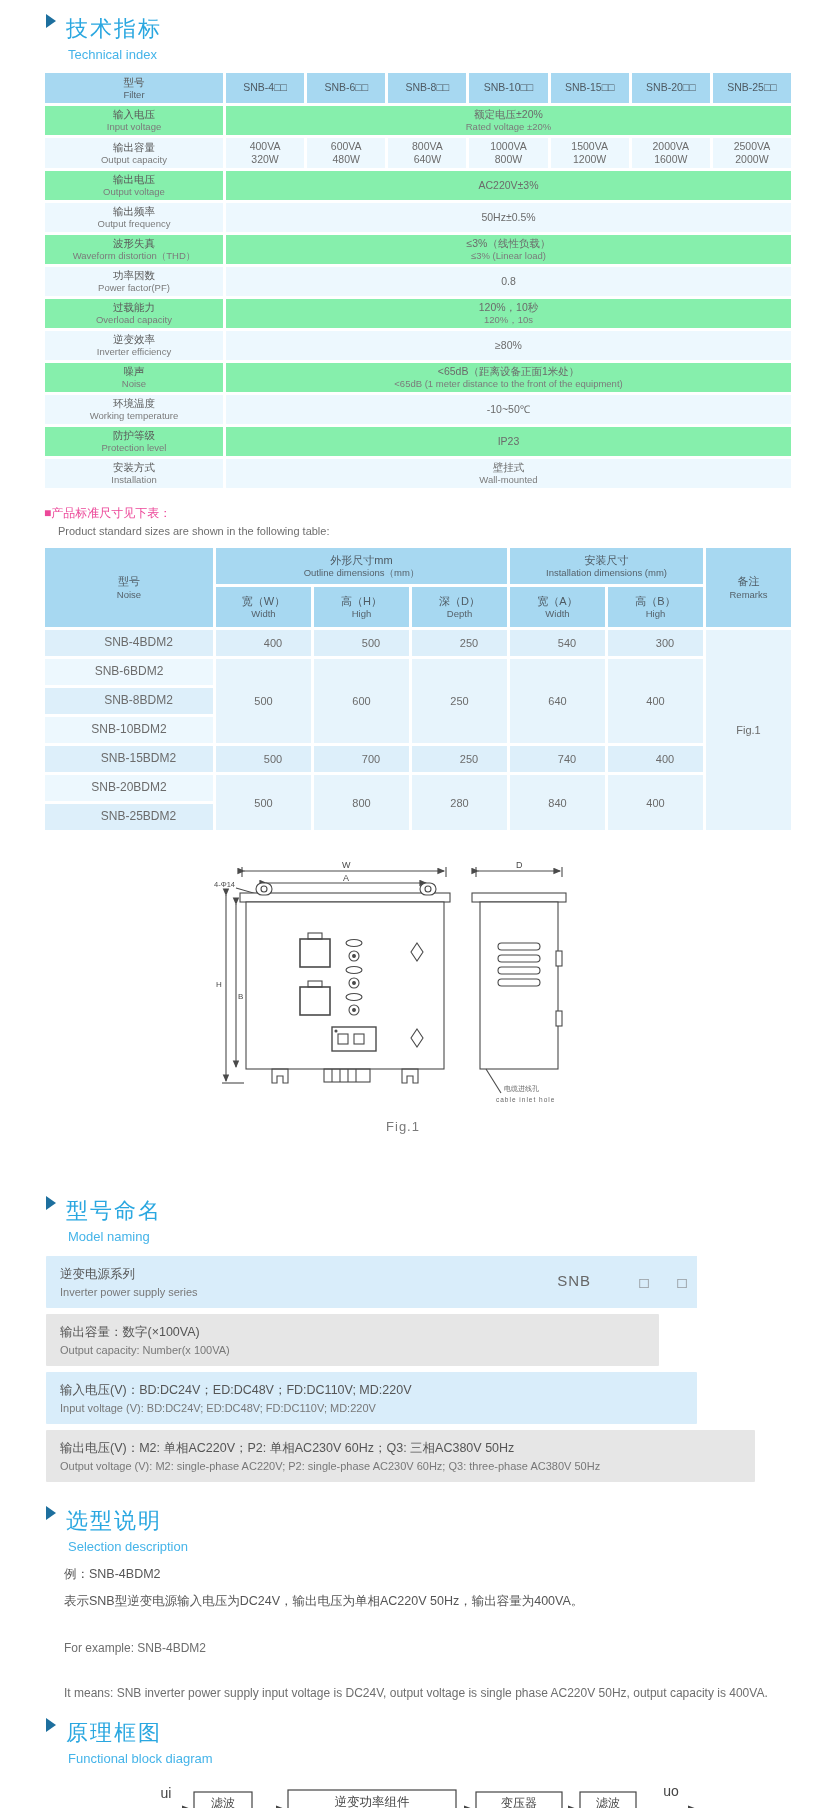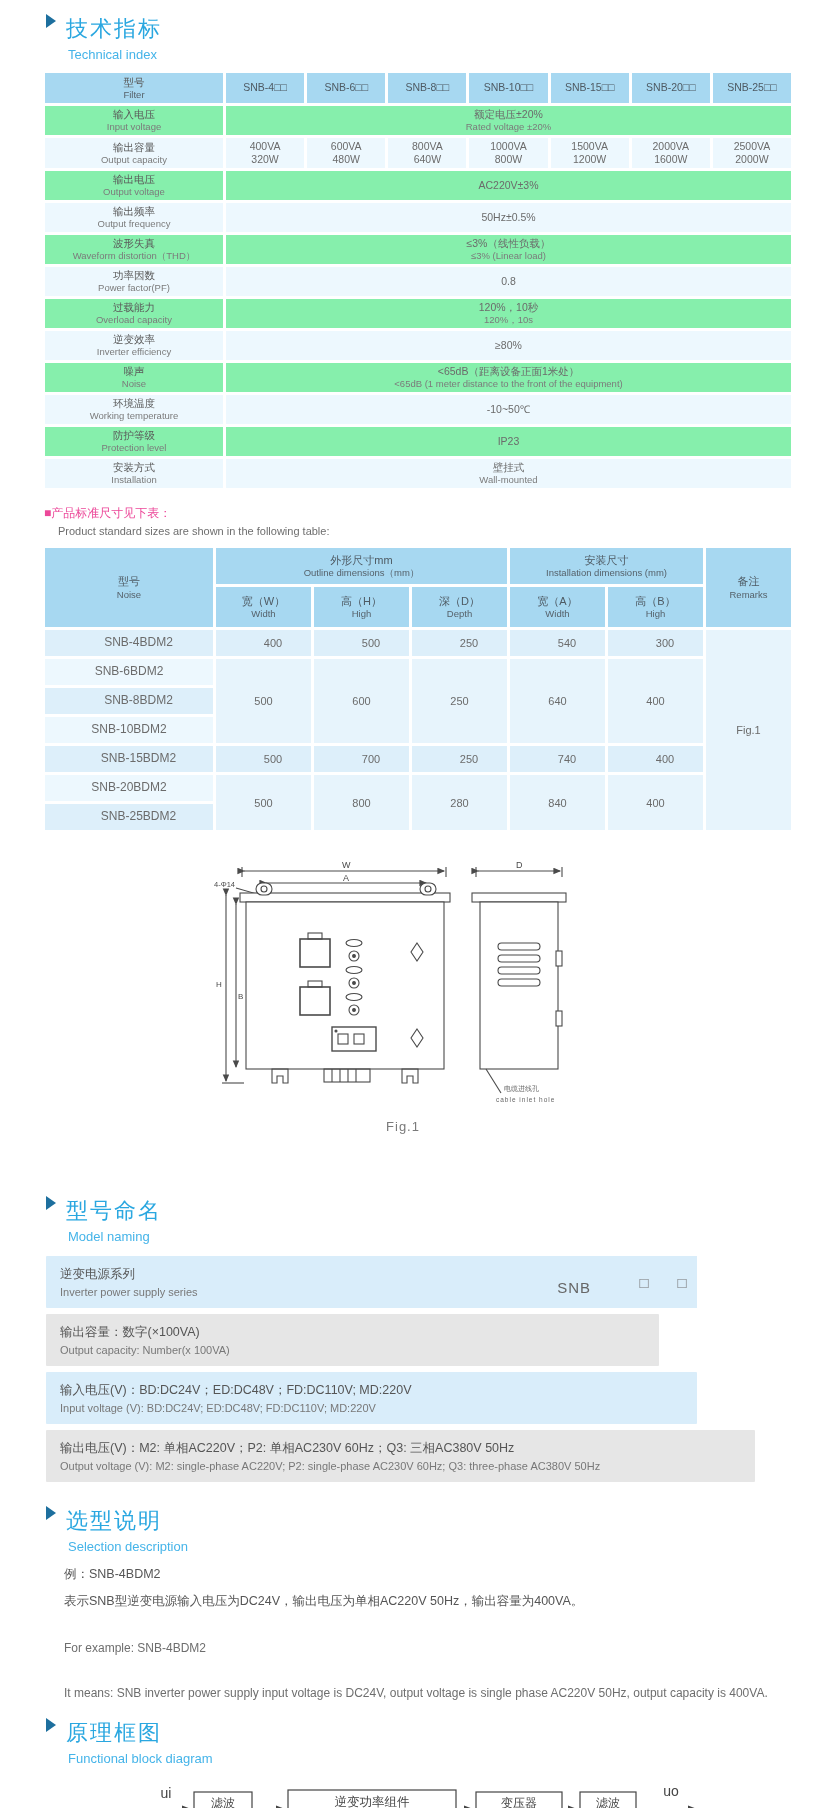--- a/index.html
+++ b/index.html
@@ -51,21 +51,21 @@
   .band { border-radius:1px; margin-bottom:6px; padding:6px 0 6px 14px;
           display:flex; flex-direction:column; justify-content:center; min-height:52px; }
   .band .bzh { font-size:12.5px; color:#555; }
   .band .ben { font-size:11px; color:#787878; margin-top:3px; }
   .bblue { background:#d9edfa; }
   .bgray { background:#e6e6e6; }
   .band1 { width:641px; position:relative; }
   .band2 { width:613px; }
   .band3 { width:651px; }
   .band4 { width:709px; }
-  .code-snb { position:absolute; right:96px; top:23px; font-size:15px; color:#666; letter-spacing:1px; }
+  .code-snb { position:absolute; right:96px; top:16px; font-size:15px; color:#666; letter-spacing:1px; }
   .code-dash { position:absolute; right:44px; top:16px; font-size:15px; color:#666; }
   .strip { position:absolute; top:0; width:30px; height:52px; background:#d9edfa;
            display:flex; align-items:center; justify-content:center; font-size:15px; color:#777; }
   .strip1 { left:583px; }
   .strip2 { left:621px; }
 
   
   .sel-lines { margin:12px 0 0 64px; }
   .sel-lines div { margin-bottom:10px; }
   .sl-zh { font-size:12.5px; color:#555; }

